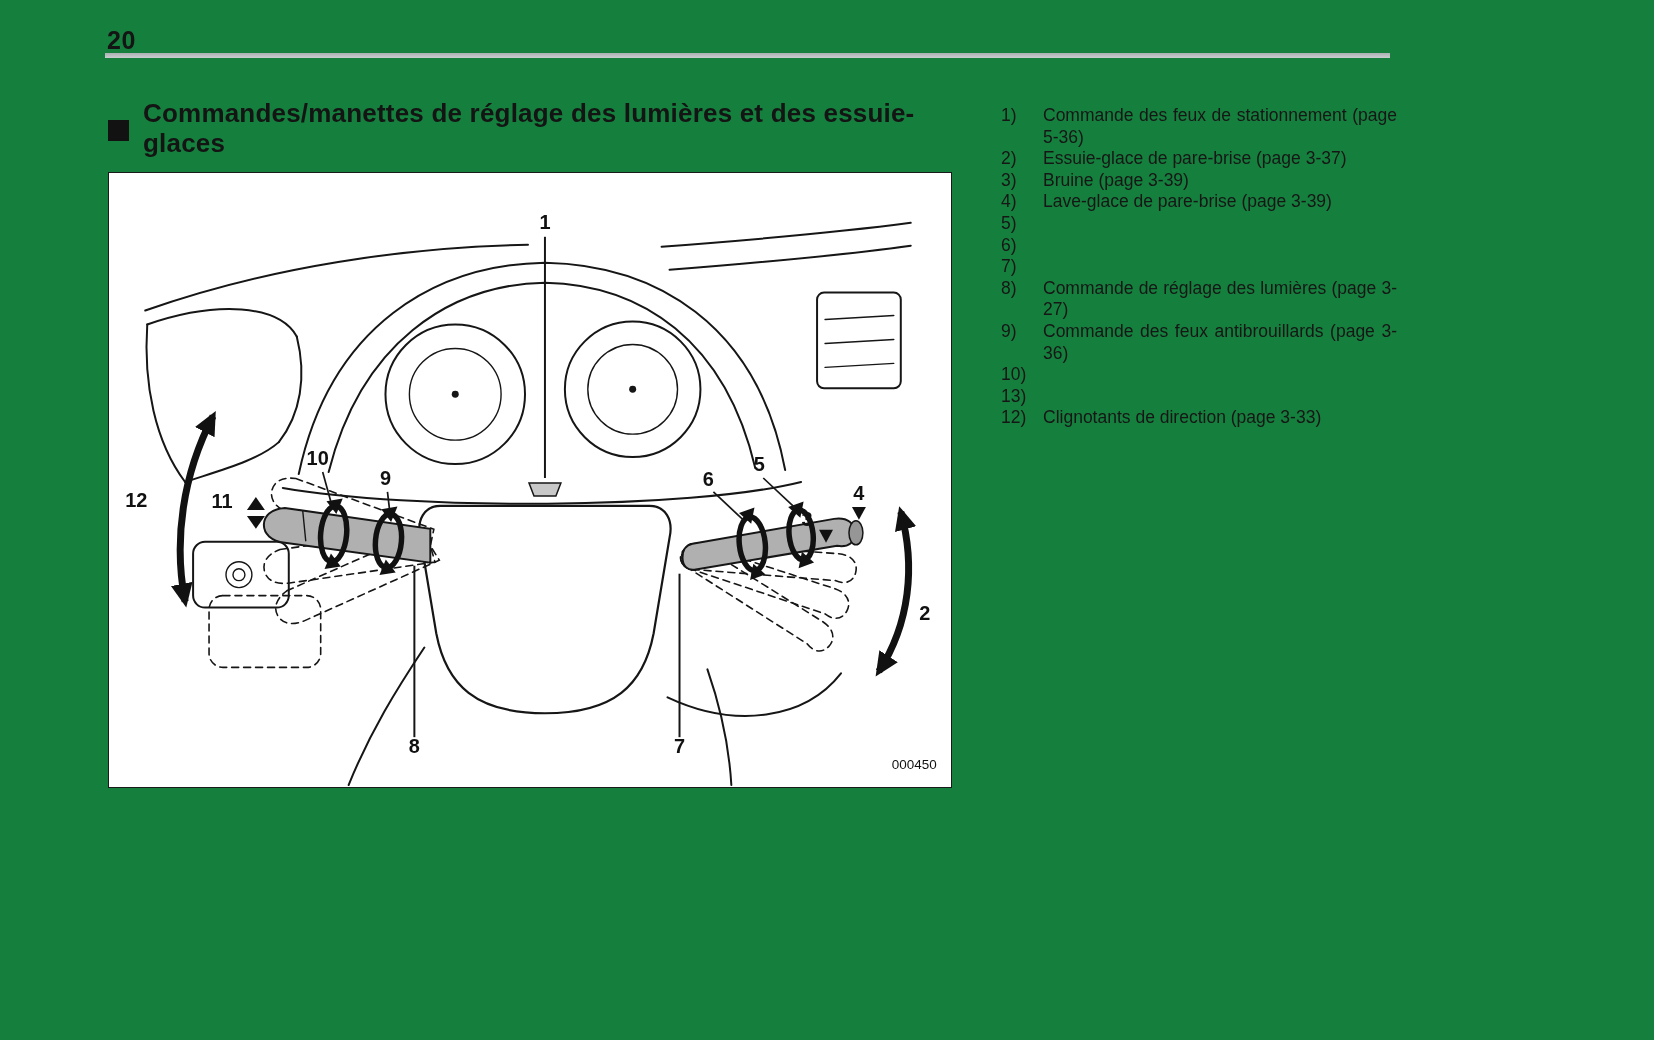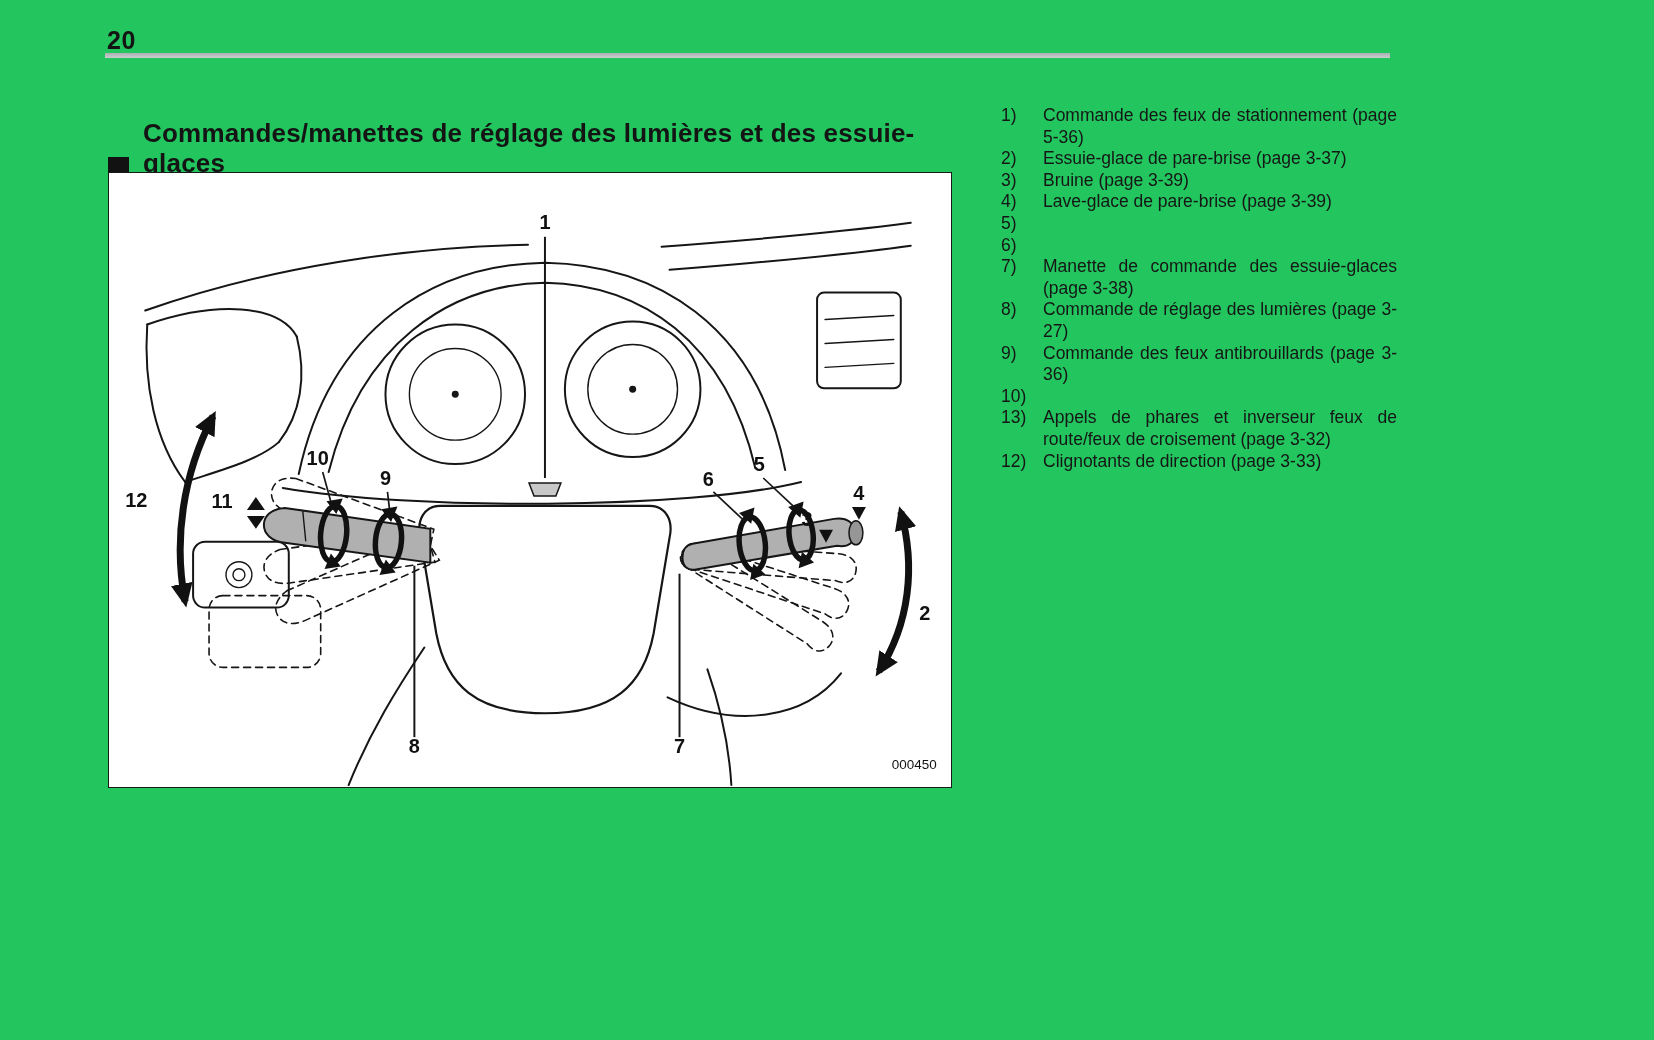--- a/index.html
+++ b/index.html
@@ -2,34 +2,34 @@
 <html><head>
 <meta charset="utf-8">
 <style>
   * { margin:0; padding:0; box-sizing:border-box; }
   html,body { width:1654px; height:1040px; }
   body {
     background:#ffffff;
     font-family:"Liberation Sans", sans-serif;
     color:#141414;
   }
-  .page { position:relative; width:1654px; height:1040px; background:#22c55e; overflow:hidden; }
+  .page { position:relative; width:1654px; height:1040px; background:#15803d; overflow:hidden; }
 
   .page-number {
     position:absolute; left:107px; top:26px;
     font-size:25px; font-weight:700; letter-spacing:.5px; z-index:2;
   }
   .top-rule {
     position:absolute; left:105px; top:53px; width:1285px; height:5px;
     background:linear-gradient(#aab0b3,#c9cdd0);
   }
 
   .heading {
-    position:absolute; left:108px; top:118px; width:870px;
-    display:flex; align-items:flex-end; gap:14px;
+    position:absolute; left:108px; top:98px; width:870px;
+    display:flex; align-items:center; gap:14px;
   }
   .heading-bullet { width:21px; height:21px; background:#121212; margin-top:5px; flex:none; }
   .heading-text { font-size:26px; font-weight:700; line-height:30px; letter-spacing:.2px; }
 
   .figure-box {
     position:absolute; left:108px; top:172px; width:844px; height:616px;
     border:1.5px solid #1a1a1a; background:#fff;
   }
   .figure-box svg { display:block; width:100%; height:100%; }
 
@@ -229,36 +229,34 @@
       <span class="legend-text">Lave-glace de pare-brise (page 3-39)</span>
     </div>
     <div class="legend-item">
       <span class="legend-num">5)</span>
     </div>
     <div class="legend-item">
       <span class="legend-num">6)</span>
     </div>
     <div class="legend-item">
       <span class="legend-num">7)</span>
-      <span class="legend-text">Manette de commande des essuie-glaces (page 3-38)</span>
     </div>
     <div class="legend-item">
       <span class="legend-num">8)</span>
       <span class="legend-text">Commande de réglage des lumières (page 3-27)</span>
     </div>
     <div class="legend-item">
       <span class="legend-num">9)</span>
       <span class="legend-text">Commande des feux antibrouillards (page 3-36)</span>
     </div>
     <div class="legend-item">
       <span class="legend-num">10)</span>
     </div>
     <div class="legend-item">
       <span class="legend-num">13)</span>
-      <span class="legend-text">Appels de phares et inverseur feux de route/feux de croisement (page 3-32)</span>
     </div>
     <div class="legend-item">
       <span class="legend-num">12)</span>
       <span class="legend-text">Clignotants de direction (page 3-33)</span>
     </div>
   </div>
 
 </div>
 
 </body></html>

